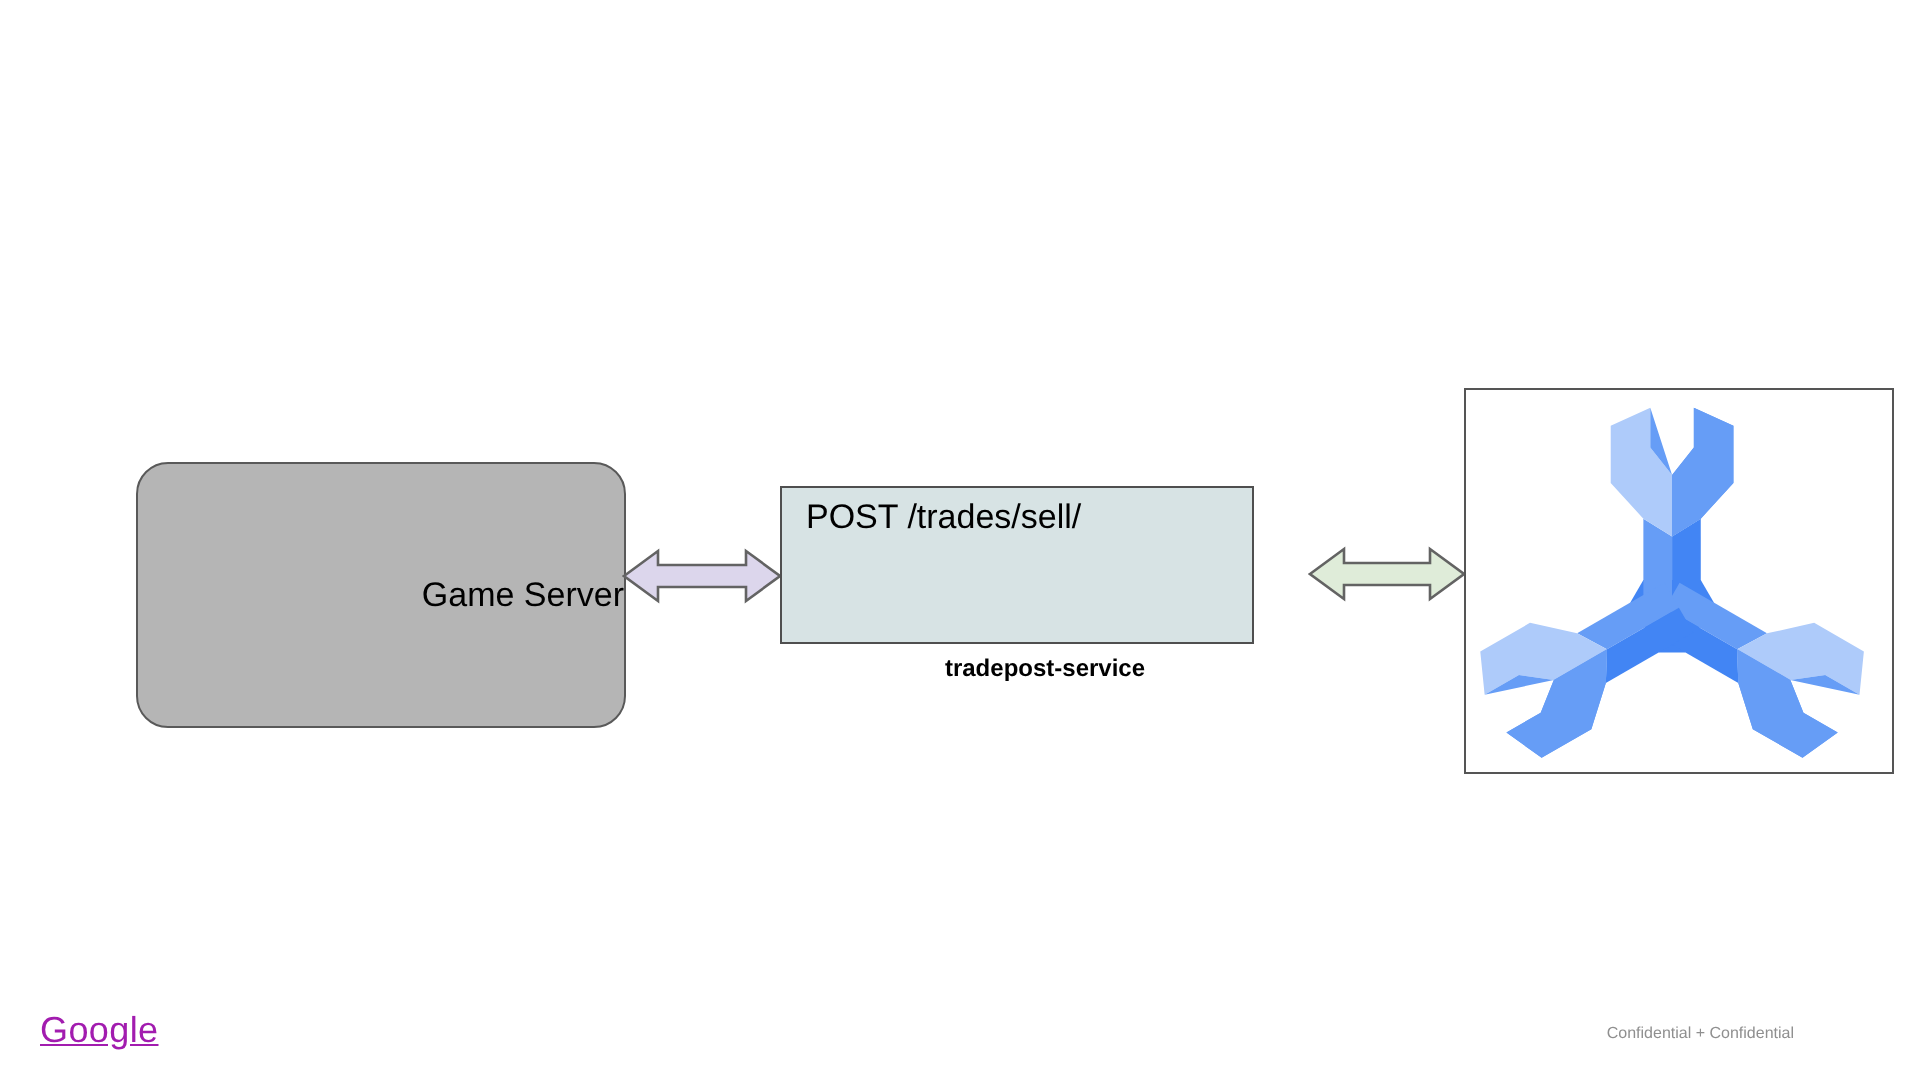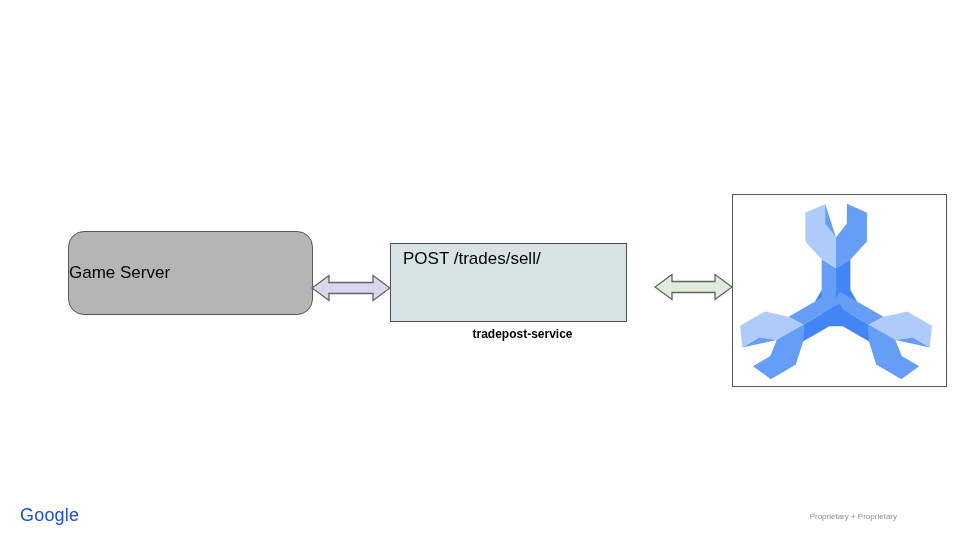--- a/index.html
+++ b/index.html
@@ -4,23 +4,23 @@
 <style>
   html,body{margin:0;padding:0;}
   body{
     width:960px;height:540px;background:#ffffff;position:relative;overflow:hidden;
     font-family:"Liberation Sans","DejaVu Sans",sans-serif;
   }
   .abs{position:absolute;}
 
   
   .game-server{
-    left:68px;top:231px;width:245px;height:84px;
+    left:68px;top:231px;width:245px;height:133px;
     background:#b5b5b5;border:1.5px solid #595959;border-radius:16px;
-    display:flex;align-items:center;justify-content:flex-start;
+    display:flex;align-items:center;justify-content:flex-end;
     box-sizing:border-box;
   }
   .game-server .label{font-size:17px;color:#000;}
 
   
   .api-box{
     left:390px;top:243px;width:237px;height:79px;
     background:#d7e3e4;border:1.5px solid #4f4f4f;
     box-sizing:border-box;
     padding:2px 0 16px 12px;
@@ -34,21 +34,21 @@
 
   
   .spanner-frame{
     left:732px;top:194px;width:215px;height:193px;
     background:#ffffff;border:1px solid #555555;
     box-sizing:border-box;
   }
 
   
   .google-logo{
-    left:20px;top:505px;font-size:18px;color:#1d4ed8;letter-spacing:0.2px;
+    left:20px;top:505px;font-size:18px;color:#a21caf;letter-spacing:0.2px;text-decoration:underline;
   }
   .confidential{
     left:0;top:512px;width:897px;text-align:right;
     font-size:8px;color:#8f8f8f;
   }
 
   svg{display:block;}
 </style>
 </head>
 <body>
@@ -90,15 +90,15 @@
 
       <use href="#wrench" transform="translate(104,112)"></use>
 
       <use href="#wrench" transform="translate(104,112) rotate(120)"></use>
 
       <use href="#wrench" transform="translate(104,112) rotate(240) scale(-1,1)"></use>
     </svg>
   </div>
 
   <div class="abs google-logo">Google</div>
-  <div class="abs confidential">Proprietary + Proprietary</div>
+  <div class="abs confidential">Confidential + Confidential</div>
 
 </div>
 
 </body></html>

